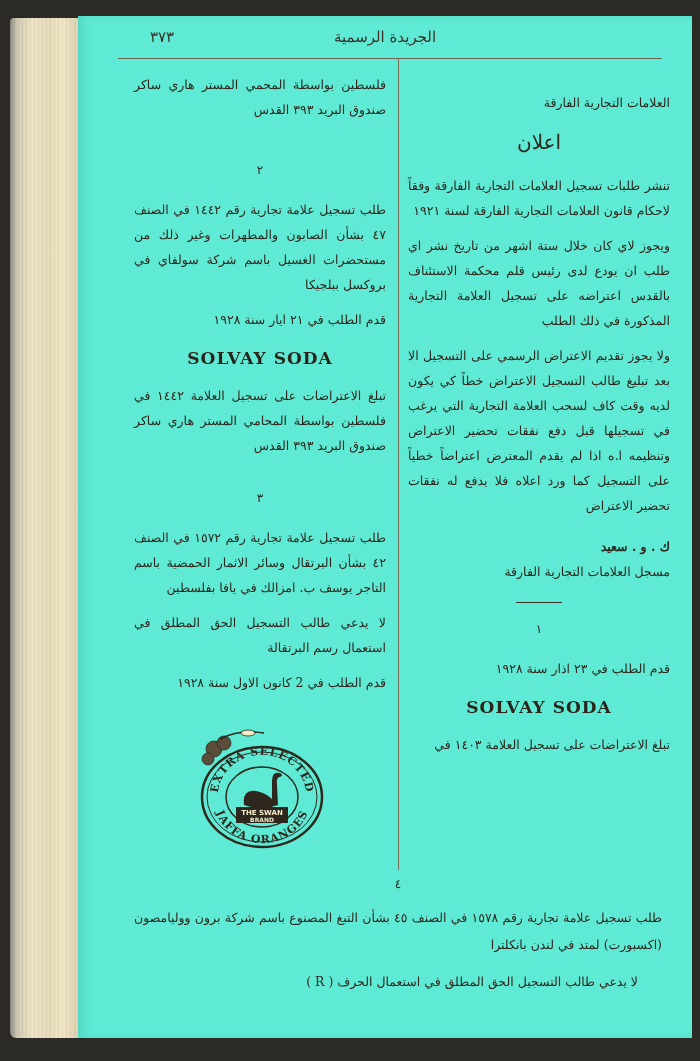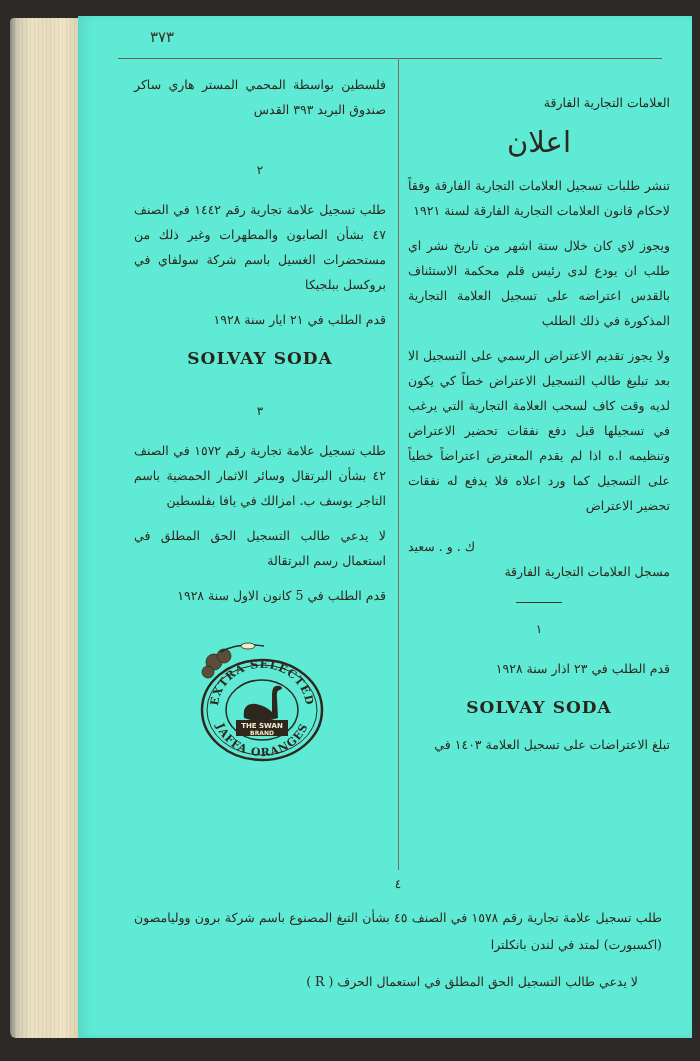--- a/index.html
+++ b/index.html
@@ -12,52 +12,54 @@
   .running-title { position:absolute; left:0; right:0; top:12px; text-align:center; font-size:15px; color:#3a3226; }
   .hdr-rule { position:absolute; left:40px; right:30px; top:42px; border-top:1px solid #6b6150; }
   .col-divider { position:absolute; left:320px; top:42px; height:812px; border-left:1px solid #7a6f5c; }
   .col { position:absolute; direction:rtl; color:#2e271d; font-size:12.5px; line-height:25px; }
   .col-left { left:56px; width:252px; top:56px; }
   .col-right { left:330px; width:262px; top:56px; }
   .p { margin:0 0 10px 0; text-align:justify; }
   .center { text-align:right; }
   .num { text-align:center; margin:28px 0 14px; font-size:12px; }
   .latin { direction:ltr; text-align:center; font-family:"DejaVu Serif", serif; font-weight:bold; font-size:17px; letter-spacing:1px; margin:14px 0 12px; color:#2a241b; }
-  .big { font-size:29px; text-align:center; margin:8px 0 14px; line-height:34px; }
-  .sig { text-align:left; margin-top:16px; }
+  .big { font-size:20px; text-align:center; margin:8px 0 14px; line-height:34px; }
+  .sig { text-align:right; margin-top:16px;font-weight:bold; }
   .short-rule { width:46px; border-top:1px solid #3a3226; margin:18px auto 14px; }
   .logo { position:relative; width:140px; height:125px; margin:30px auto 0; direction:ltr; }
   .bottom { position:absolute; left:56px; right:30px; top:855px; direction:rtl; color:#2e271d; font-size:12.5px; line-height:27px; }
   .bottom .num { margin:0 0 6px; }
 </style>
 </head>
 <body>
 
 <div class="book-edge"></div>
 
 <div class="page">
   <div class="hdr">
     <div class="page-number">٣٧٣</div>
+    <div class="running-title">الجريدة الرسمية</div>
     <div class="hdr-rule"></div>
   </div>
 
   <div class="col-divider"></div>
 
   <div class="col col-left">
     <p class="p">فلسطين بواسطة المحمي المستر هاري ساكر صندوق البريد ٣٩٣ القدس</p>
 
     <div class="num" style="margin-top:36px">٢</div>
     <p class="p">طلب تسجيل علامة تجارية رقم ١٤٤٢ في الصنف ٤٧ بشأن الصابون والمطهرات وغير ذلك من مستحضرات الغسيل باسم شركة سولفاي في بروكسل ببلجيكا</p>
     <p class="p center" style="margin-top:10px">قدم الطلب في ٢١ ايار سنة ١٩٢٨</p>
     <div class="latin">SOLVAY SODA</div>
+    <p class="p">تبلغ الاعتراضات على تسجيل العلامة ١٤٤٢ في فلسطين بواسطة المحامي المستر هاري ساكر صندوق البريد ٣٩٣ القدس</p>
 
     <div class="num">٣</div>
     <p class="p">طلب تسجيل علامة تجارية رقم ١٥٧٢ في الصنف ٤٢ بشأن البرتقال وسائر الاثمار الحمضية باسم التاجر يوسف ب. امزالك في يافا بفلسطين</p>
     <p class="p">لا يدعي طالب التسجيل الحق المطلق في استعمال رسم البرتقالة</p>
-    <p class="p center">قدم الطلب في 5 كانون الاول سنة ١٩٢٨</p>
+    <p class="p center">قدم الطلب في 2 كانون الاول سنة ١٩٢٨</p>
 
     <div class="logo">
       <svg width="140" height="125" viewBox="0 0 140 125">
         <defs>
           <path id="arcTop" d="M28,70 A44,40 0 0,1 116,70"></path>
           <path id="arcBot" d="M24,74 A48,44 0 0,0 120,74"></path>
         </defs>
         <ellipse cx="72" cy="72" rx="60" ry="50" fill="none" stroke="#2e271d" stroke-width="2.5"></ellipse>
         <ellipse cx="72" cy="72" rx="55" ry="45" fill="none" stroke="#2e271d" stroke-width="1"></ellipse>
         <ellipse cx="72" cy="72" rx="36" ry="30" fill="none" stroke="#2e271d" stroke-width="1.5"></ellipse>

